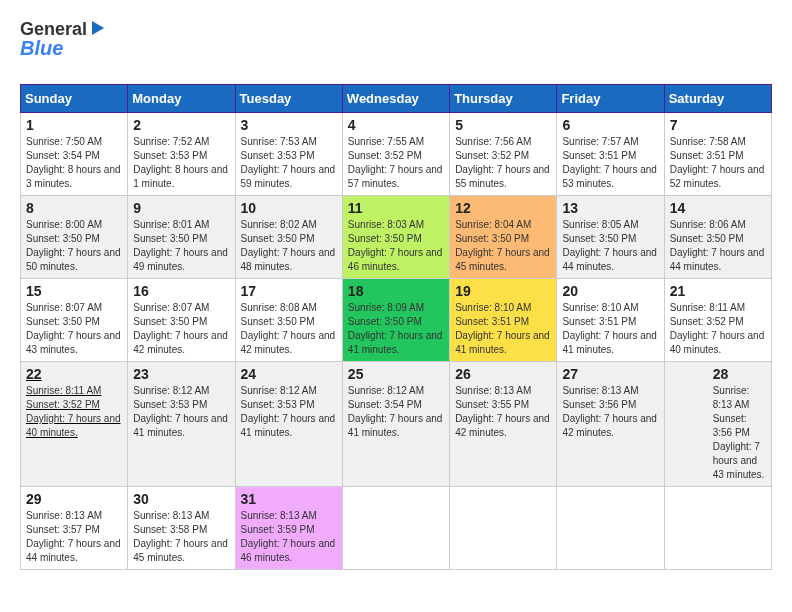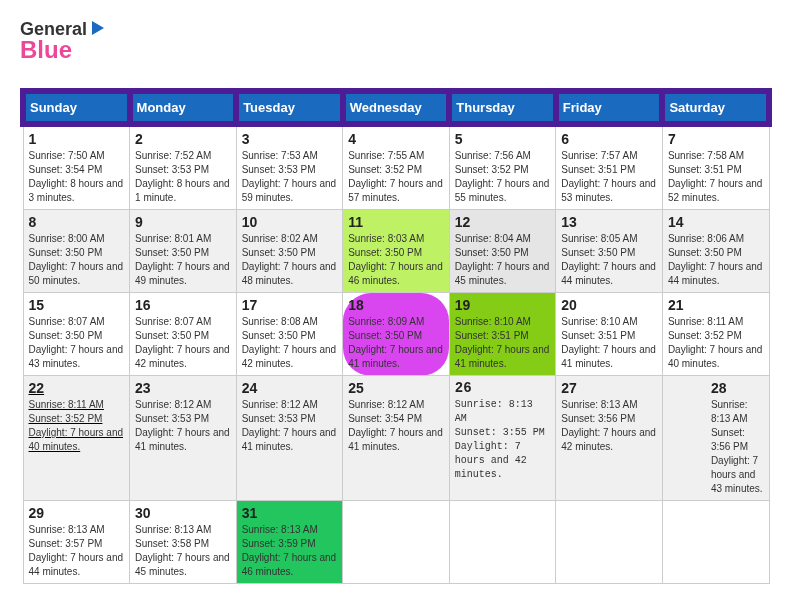--- a/index.html
+++ b/index.html
@@ -39,21 +39,21 @@
       border-collapse: collapse;
       font-size: 11px;
     }
     .calendar-table th {
       background-color: #1a6abf;
       color: #fff;
       padding: 6px 4px;
       text-align: left;
       font-size: 13px;
       font-weight: bold;
-      border: 6px solid #4c1d95;
+      border: 1px solid #4c1d95;
     }
     .calendar-table td {
       border: 1px solid #ccc;
       padding: 4px 5px;
       vertical-align: top;
       width: calc(100% / 7);
       min-height: 70px;
       background: #fff;
     }
     .calendar-table tr:nth-child(even) td {
@@ -147,21 +147,21 @@
         <span class="day-info">Sunrise: 8:01 AM<br>Sunset: 3:50 PM<br>Daylight: 7 hours and 49 minutes.</span>
       </td>
         <td style="background-color: rgb(240, 240, 240);">
         <span class="day-number">10</span>
         <span class="day-info">Sunrise: 8:02 AM<br>Sunset: 3:50 PM<br>Daylight: 7 hours and 48 minutes.</span>
       </td>
         <td style="background-color: #bef264;">
         <span class="day-number">11</span>
         <span class="day-info">Sunrise: 8:03 AM<br>Sunset: 3:50 PM<br>Daylight: 7 hours and 46 minutes.</span>
       </td>
-        <td style="background-color: #e5e5e5;">
+        <td style="background-color: #fdba74;">
         <span class="day-number">12</span>
         <span class="day-info">Sunrise: 8:04 AM<br>Sunset: 3:50 PM<br>Daylight: 7 hours and 45 minutes.</span>
       </td>
         <td style="background-color: rgb(240, 240, 240);">
         <span class="day-number">13</span>
         <span class="day-info">Sunrise: 8:05 AM<br>Sunset: 3:50 PM<br>Daylight: 7 hours and 44 minutes.</span>
       </td>
         <td style="background-color: rgb(240, 240, 240);">
         <span class="day-number">14</span>
         <span class="day-info">Sunrise: 8:06 AM<br>Sunset: 3:50 PM<br>Daylight: 7 hours and 44 minutes.</span>
@@ -173,25 +173,25 @@
         <span class="day-info">Sunrise: 8:07 AM<br>Sunset: 3:50 PM<br>Daylight: 7 hours and 43 minutes.</span>
       </td>
         <td style="background-color: rgb(255, 255, 255);">
         <span class="day-number">16</span>
         <span class="day-info">Sunrise: 8:07 AM<br>Sunset: 3:50 PM<br>Daylight: 7 hours and 42 minutes.</span>
       </td>
         <td style="background-color: rgb(255, 255, 255);">
         <span class="day-number">17</span>
         <span class="day-info">Sunrise: 8:08 AM<br>Sunset: 3:50 PM<br>Daylight: 7 hours and 42 minutes.</span>
       </td>
-        <td style="background-color: #d946ef; border-radius: 28px;">
+        <td style="background-color: #22c55e;">
         <span class="day-number">18</span>
         <span class="day-info">Sunrise: 8:09 AM<br>Sunset: 3:50 PM<br>Daylight: 7 hours and 41 minutes.</span>
       </td>
-        <td style="background-color: #84cc16;">
+        <td style="background-color: #fde047;">
         <span class="day-number">19</span>
         <span class="day-info">Sunrise: 8:10 AM<br>Sunset: 3:51 PM<br>Daylight: 7 hours and 41 minutes.</span>
       </td>
         <td style="background-color: rgb(255, 255, 255);">
         <span class="day-number">20</span>
         <span class="day-info">Sunrise: 8:10 AM<br>Sunset: 3:51 PM<br>Daylight: 7 hours and 41 minutes.</span>
       </td>
         <td style="background-color: rgb(255, 255, 255);">
         <span class="day-number">21</span>
         <span class="day-info">Sunrise: 8:11 AM<br>Sunset: 3:52 PM<br>Daylight: 7 hours and 40 minutes.</span>
@@ -207,21 +207,21 @@
         <span class="day-info">Sunrise: 8:12 AM<br>Sunset: 3:53 PM<br>Daylight: 7 hours and 41 minutes.</span>
       </td>
         <td style="background-color: rgb(240, 240, 240);">
         <span class="day-number">24</span>
         <span class="day-info">Sunrise: 8:12 AM<br>Sunset: 3:53 PM<br>Daylight: 7 hours and 41 minutes.</span>
       </td>
         <td style="background-color: rgb(240, 240, 240);">
         <span class="day-number">25</span>
         <span class="day-info">Sunrise: 8:12 AM<br>Sunset: 3:54 PM<br>Daylight: 7 hours and 41 minutes.</span>
       </td>
-        <td style="background-color: rgb(240, 240, 240); font-family: Liberation Mono, monospace;">
+        <td style="background-color: rgb(240, 240, 240);">
         <span class="day-number">26</span>
         <span class="day-info">Sunrise: 8:13 AM<br>Sunset: 3:55 PM<br>Daylight: 7 hours and 42 minutes.</span>
       </td>
         <td style="background-color: rgb(240, 240, 240);">
         <span class="day-number">27</span>
         <span class="day-info">Sunrise: 8:13 AM<br>Sunset: 3:56 PM<br>Daylight: 7 hours and 42 minutes.</span>
       </td>
         <td style="background-color: rgb(240, 240, 240); padding-left: 48px;">
         <span class="day-number">28</span>
         <span class="day-info">Sunrise: 8:13 AM<br>Sunset: 3:56 PM<br>Daylight: 7 hours and 43 minutes.</span>
@@ -229,21 +229,21 @@
       </tr>
       <tr>
         <td style="background-color: rgb(255, 255, 255);">
         <span class="day-number">29</span>
         <span class="day-info">Sunrise: 8:13 AM<br>Sunset: 3:57 PM<br>Daylight: 7 hours and 44 minutes.</span>
       </td>
         <td style="background-color: rgb(255, 255, 255);">
         <span class="day-number">30</span>
         <span class="day-info">Sunrise: 8:13 AM<br>Sunset: 3:58 PM<br>Daylight: 7 hours and 45 minutes.</span>
       </td>
-        <td style="background-color: #22c55e; margin-top: 46px;">
+        <td style="background-color: #f0abfc; margin-top: 46px;">
         <span class="day-number">31</span>
         <span class="day-info">Sunrise: 8:13 AM<br>Sunset: 3:59 PM<br>Daylight: 7 hours and 46 minutes.</span>
       </td>
         <td class="empty-cell"></td>
         <td class="empty-cell"></td>
         <td class="empty-cell"></td>
         <td class="empty-cell"></td>
       </tr>
     </tbody>
 </table>
@@ -269,17 +269,18 @@
     display: inline-block;
     width: 0;
     height: 0;
     border-top: 7px solid transparent;
     border-bottom: 7px solid transparent;
     border-left: 12px solid #1a6abf;
     margin-left: 3px;
     margin-top: -2px;
   }
   .logo-line2 {
-    font-size: 24px;
+    font-size: 20px;
     font-weight: bold;
-    color: #ec4899;
+    color: #3b82f6;
+    font-style: italic;
   }
 </style>
 
 </body></html>

